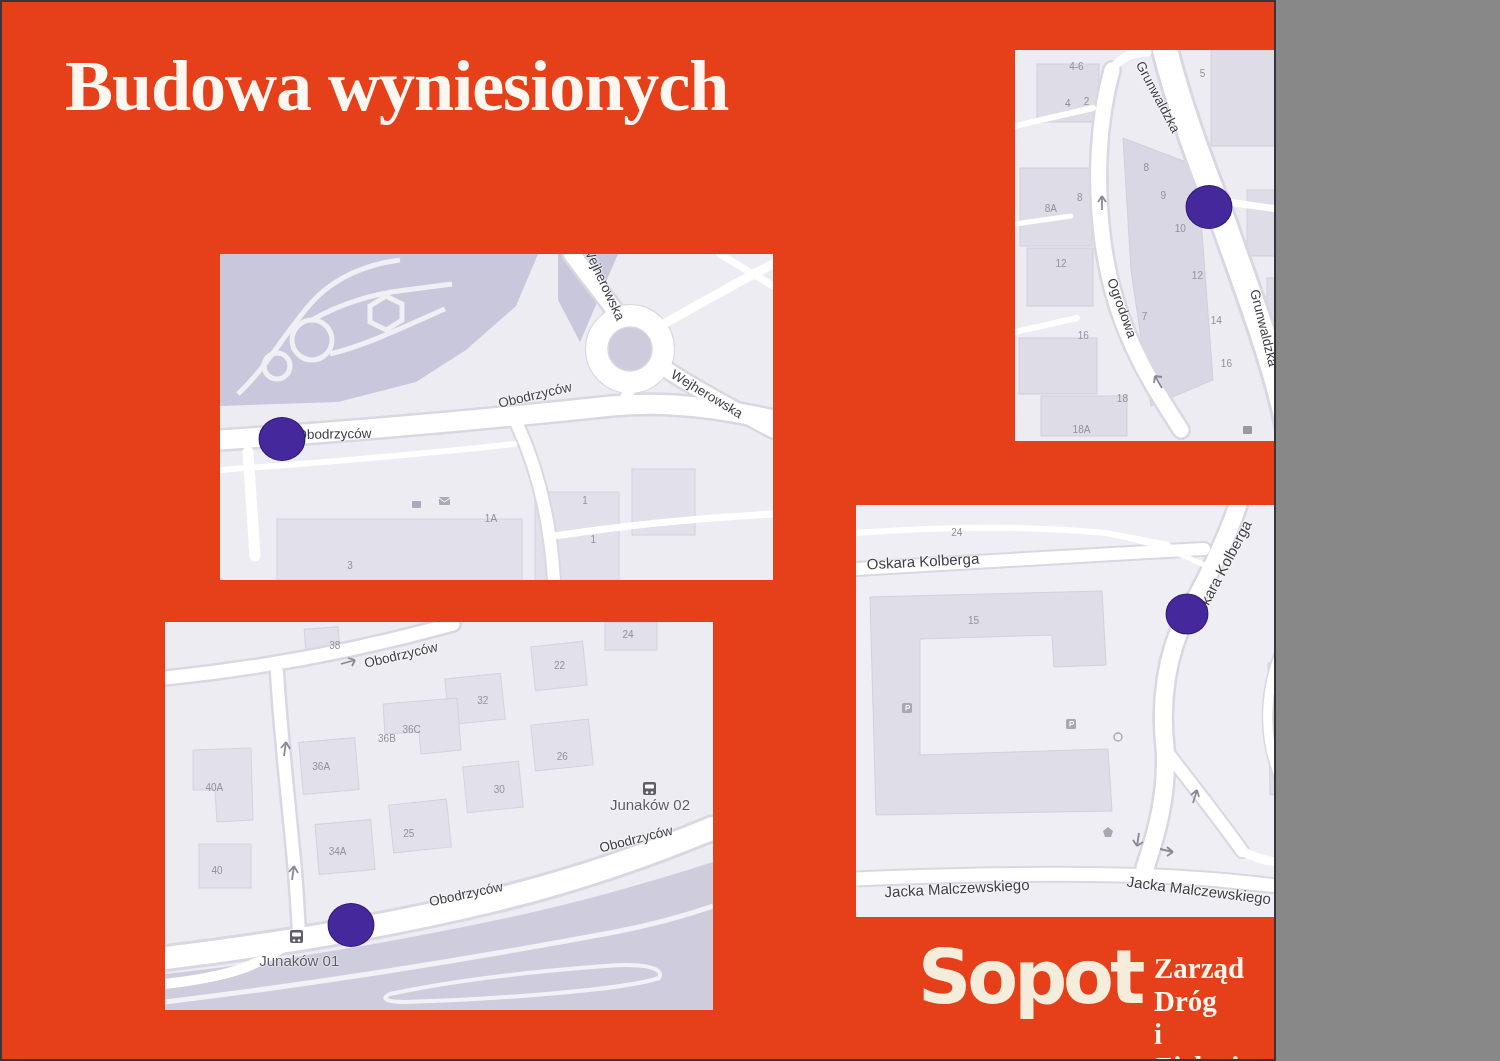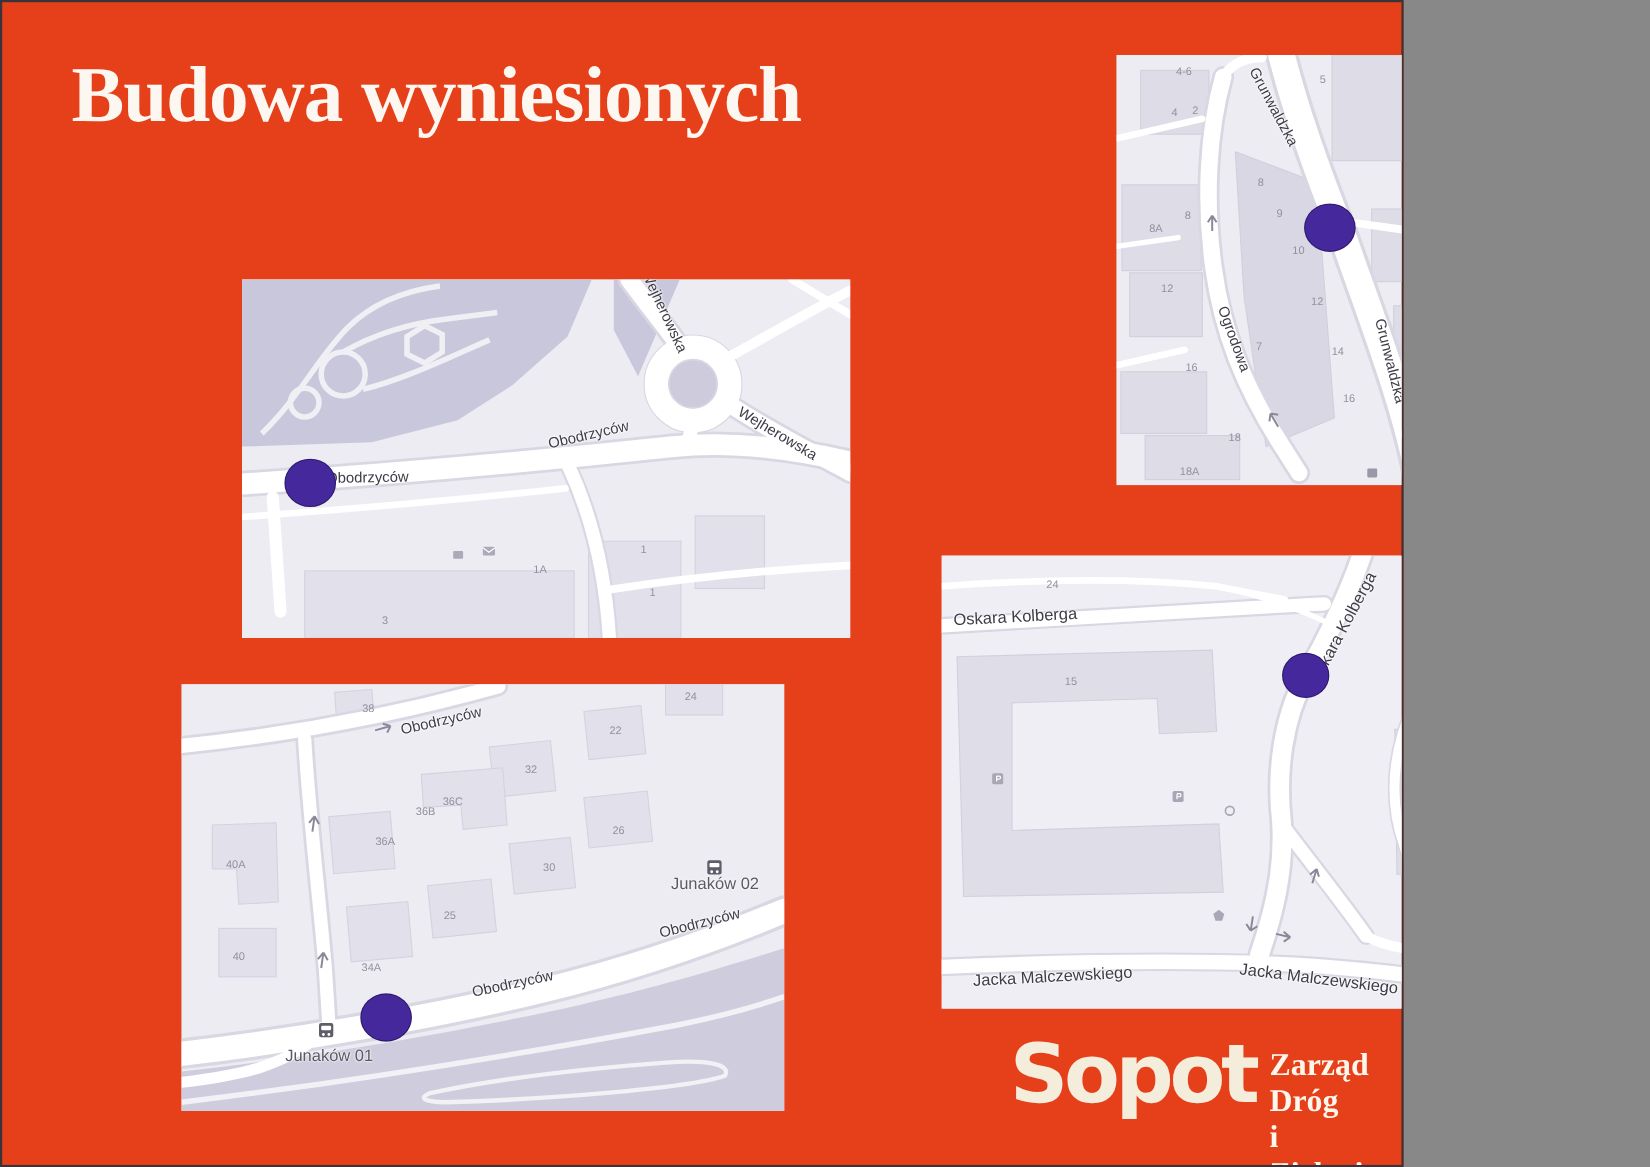--- a/index.html
+++ b/index.html
@@ -228,26 +228,26 @@
     <span class="slbl" style="left:55%; top:70%; transform:translate(-50%,-50%) rotate(-12deg);">Obodrzyców</span>
     <span class="slbl" style="left:86%; top:56%; transform:translate(-50%,-50%) rotate(-14deg);">Obodrzyców</span>
     <span class="buslbl" style="left:24.5%; top:87%;">Junaków 01</span>
     <span class="buslbl" style="left:88.5%; top:47%;">Junaków 02</span>
     <span class="blbl" style="left:31%; top:6%;">38</span>
     <span class="blbl" style="left:84.5%; top:3%;">24</span>
     <span class="blbl" style="left:72%; top:11%;">22</span>
     <span class="blbl" style="left:58%; top:20%;">32</span>
     <span class="blbl" style="left:45%; top:27.5%;">36C</span>
     <span class="blbl" style="left:40.5%; top:30%;">36B</span>
-    <span class="blbl" style="left:28.5%; top:37%;margin-left:29px;">36A</span>
+    <span class="blbl" style="left:28.5%; top:37%;">36A</span>
     <span class="blbl" style="left:9%; top:42.5%;">40A</span>
     <span class="blbl" style="left:61%; top:43%;">30</span>
     <span class="blbl" style="left:72.5%; top:34.5%;">26</span>
     <span class="blbl" style="left:44.5%; top:54.5%;">25</span>
-    <span class="blbl" style="left:31.5%; top:59%;margin-top:29px;">34A</span>
+    <span class="blbl" style="left:31.5%; top:59%;">34A</span>
     <span class="blbl" style="left:9.5%; top:64%;">40</span>
     <div class="dot" style="left:34%; top:78%;"></div>
   </div>
 
   <div class="map" style="left:854px; top:503px; width:480px; height:412px; background:#EFEEF4;">
     <svg width="480" height="412" viewBox="0 0 480 412" aria-hidden="true">
       <rect width="480" height="412" fill="#EFEEF4"></rect>
       <g fill="#DFDDE8" stroke="#D2D0DD" stroke-width="1">
         <path d="M14,92 L246,86 L250,160 L198,162 L196,130 L64,134 L64,250 L252,244 L256,306 L20,310 Z"></path>
         <path d="M412,158 L470,156 L472,250 L448,252 L450,288 L414,290 Z"></path>

